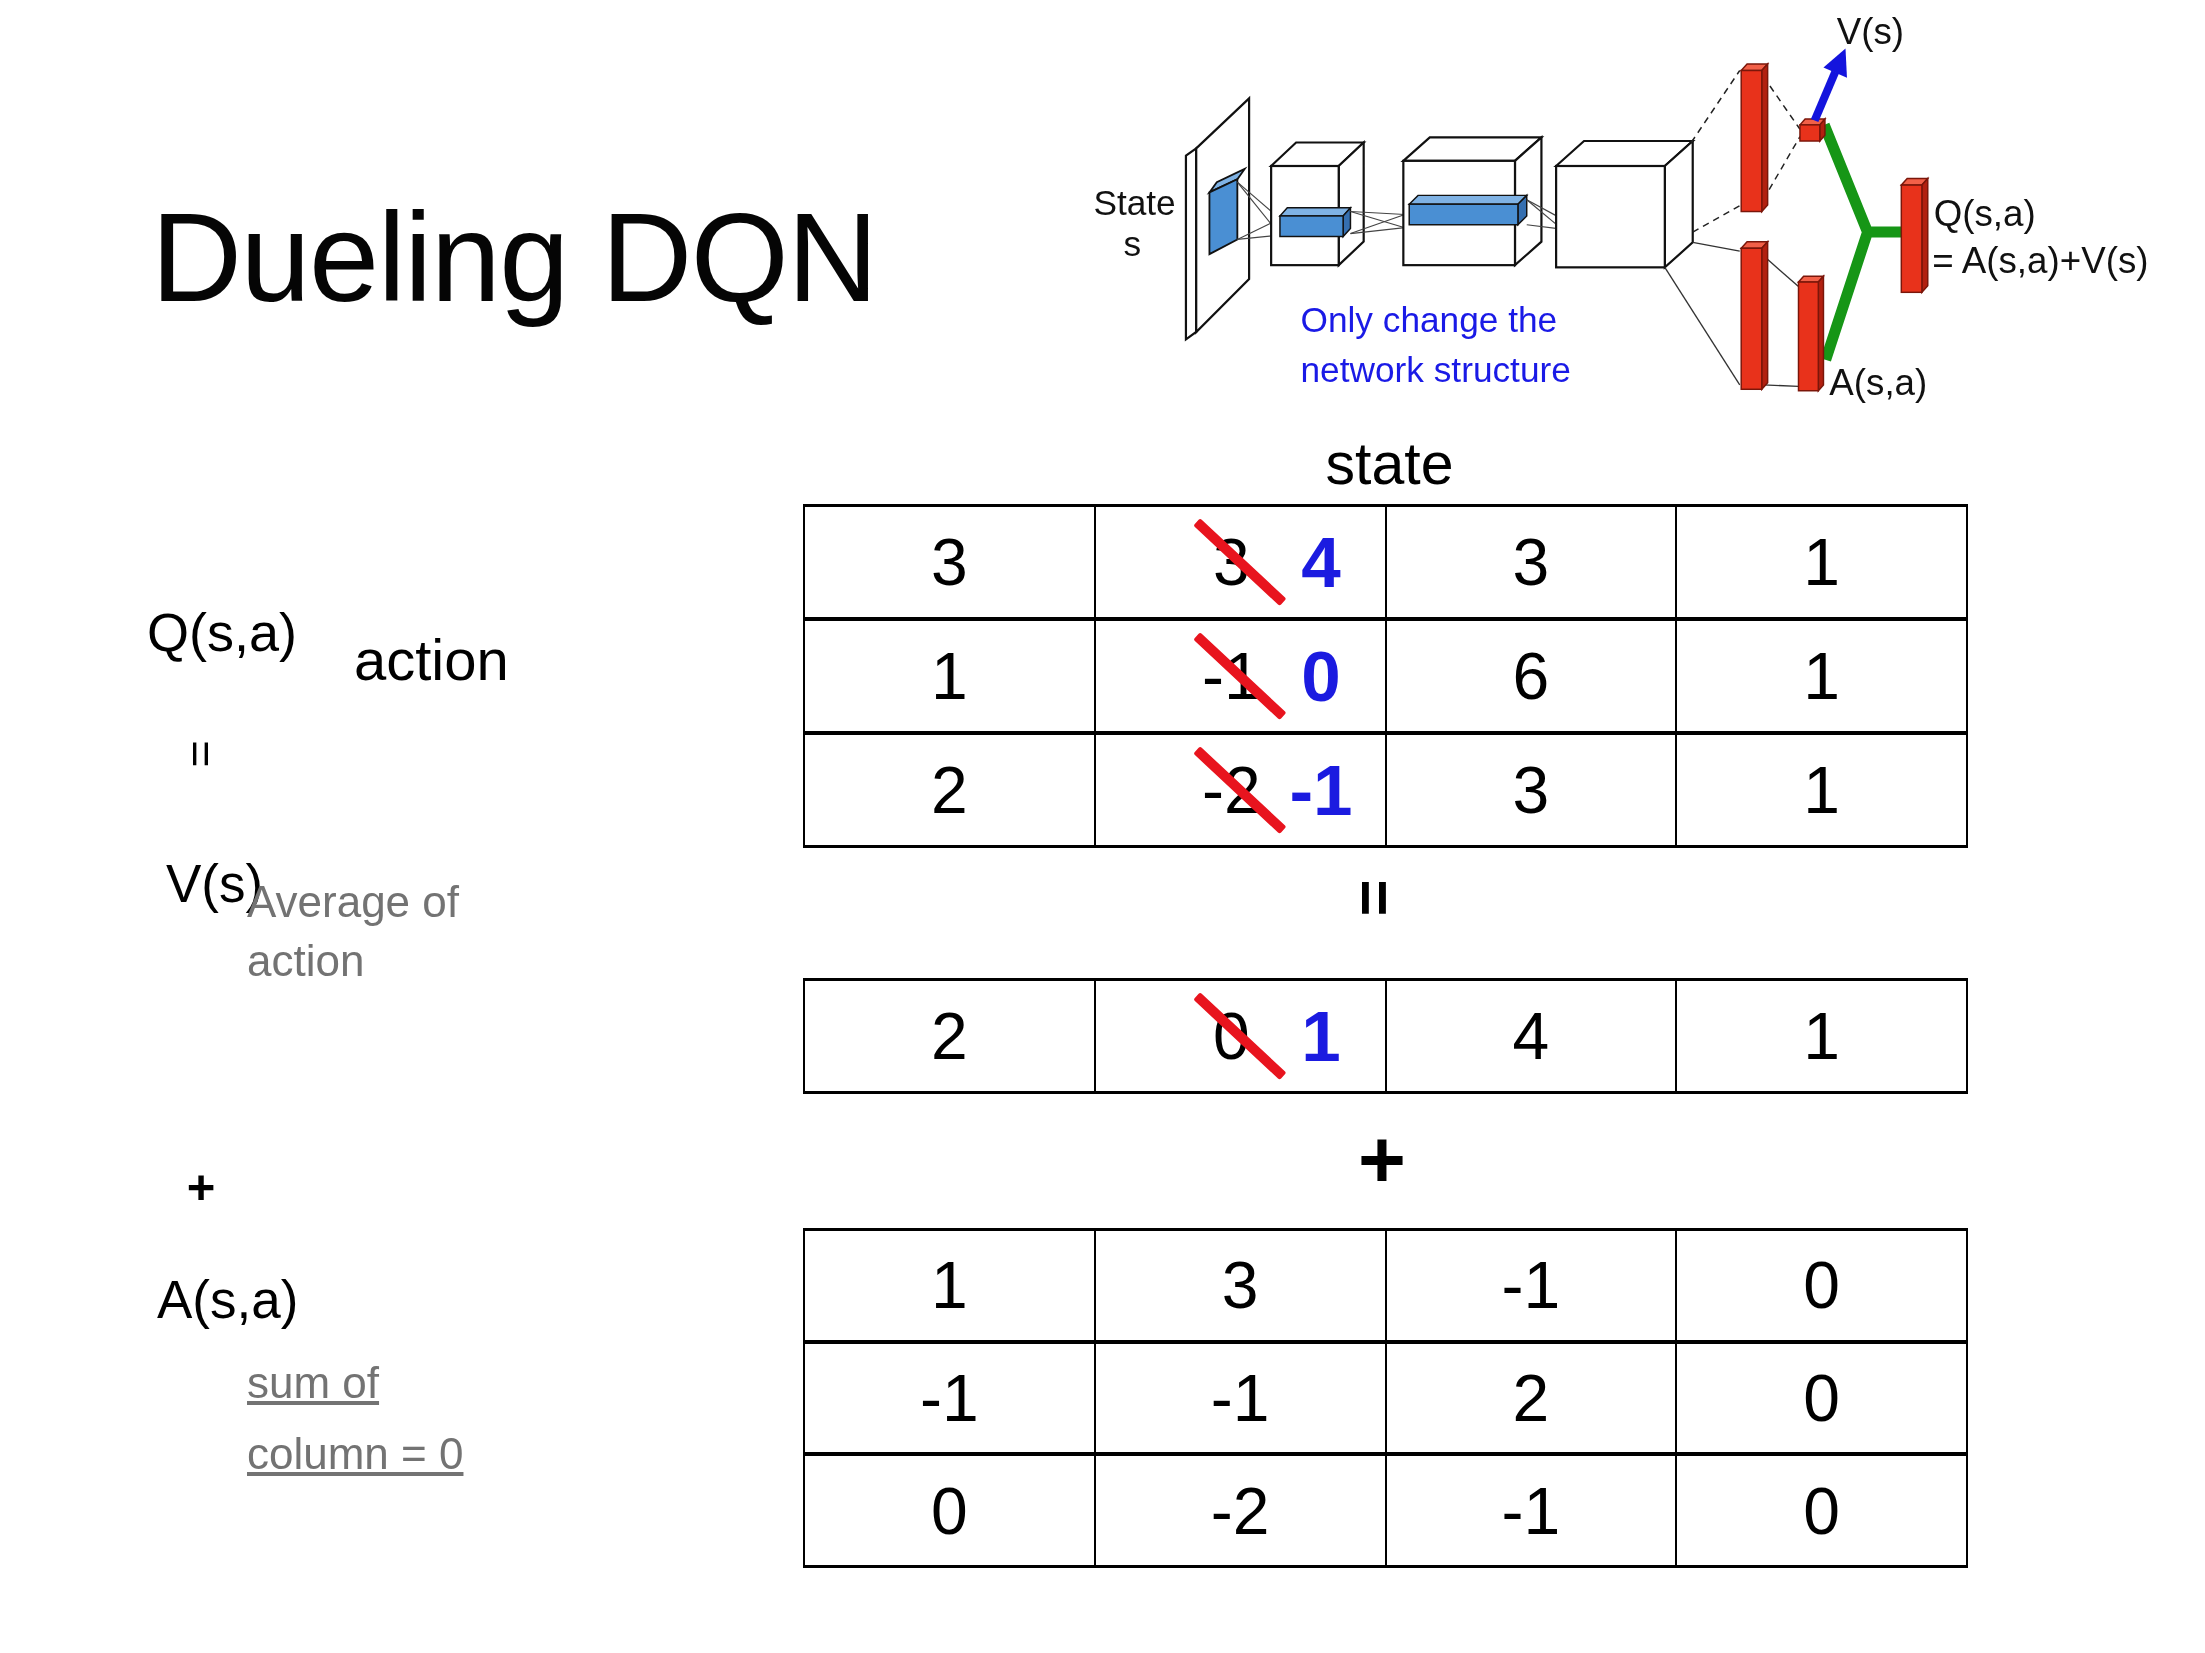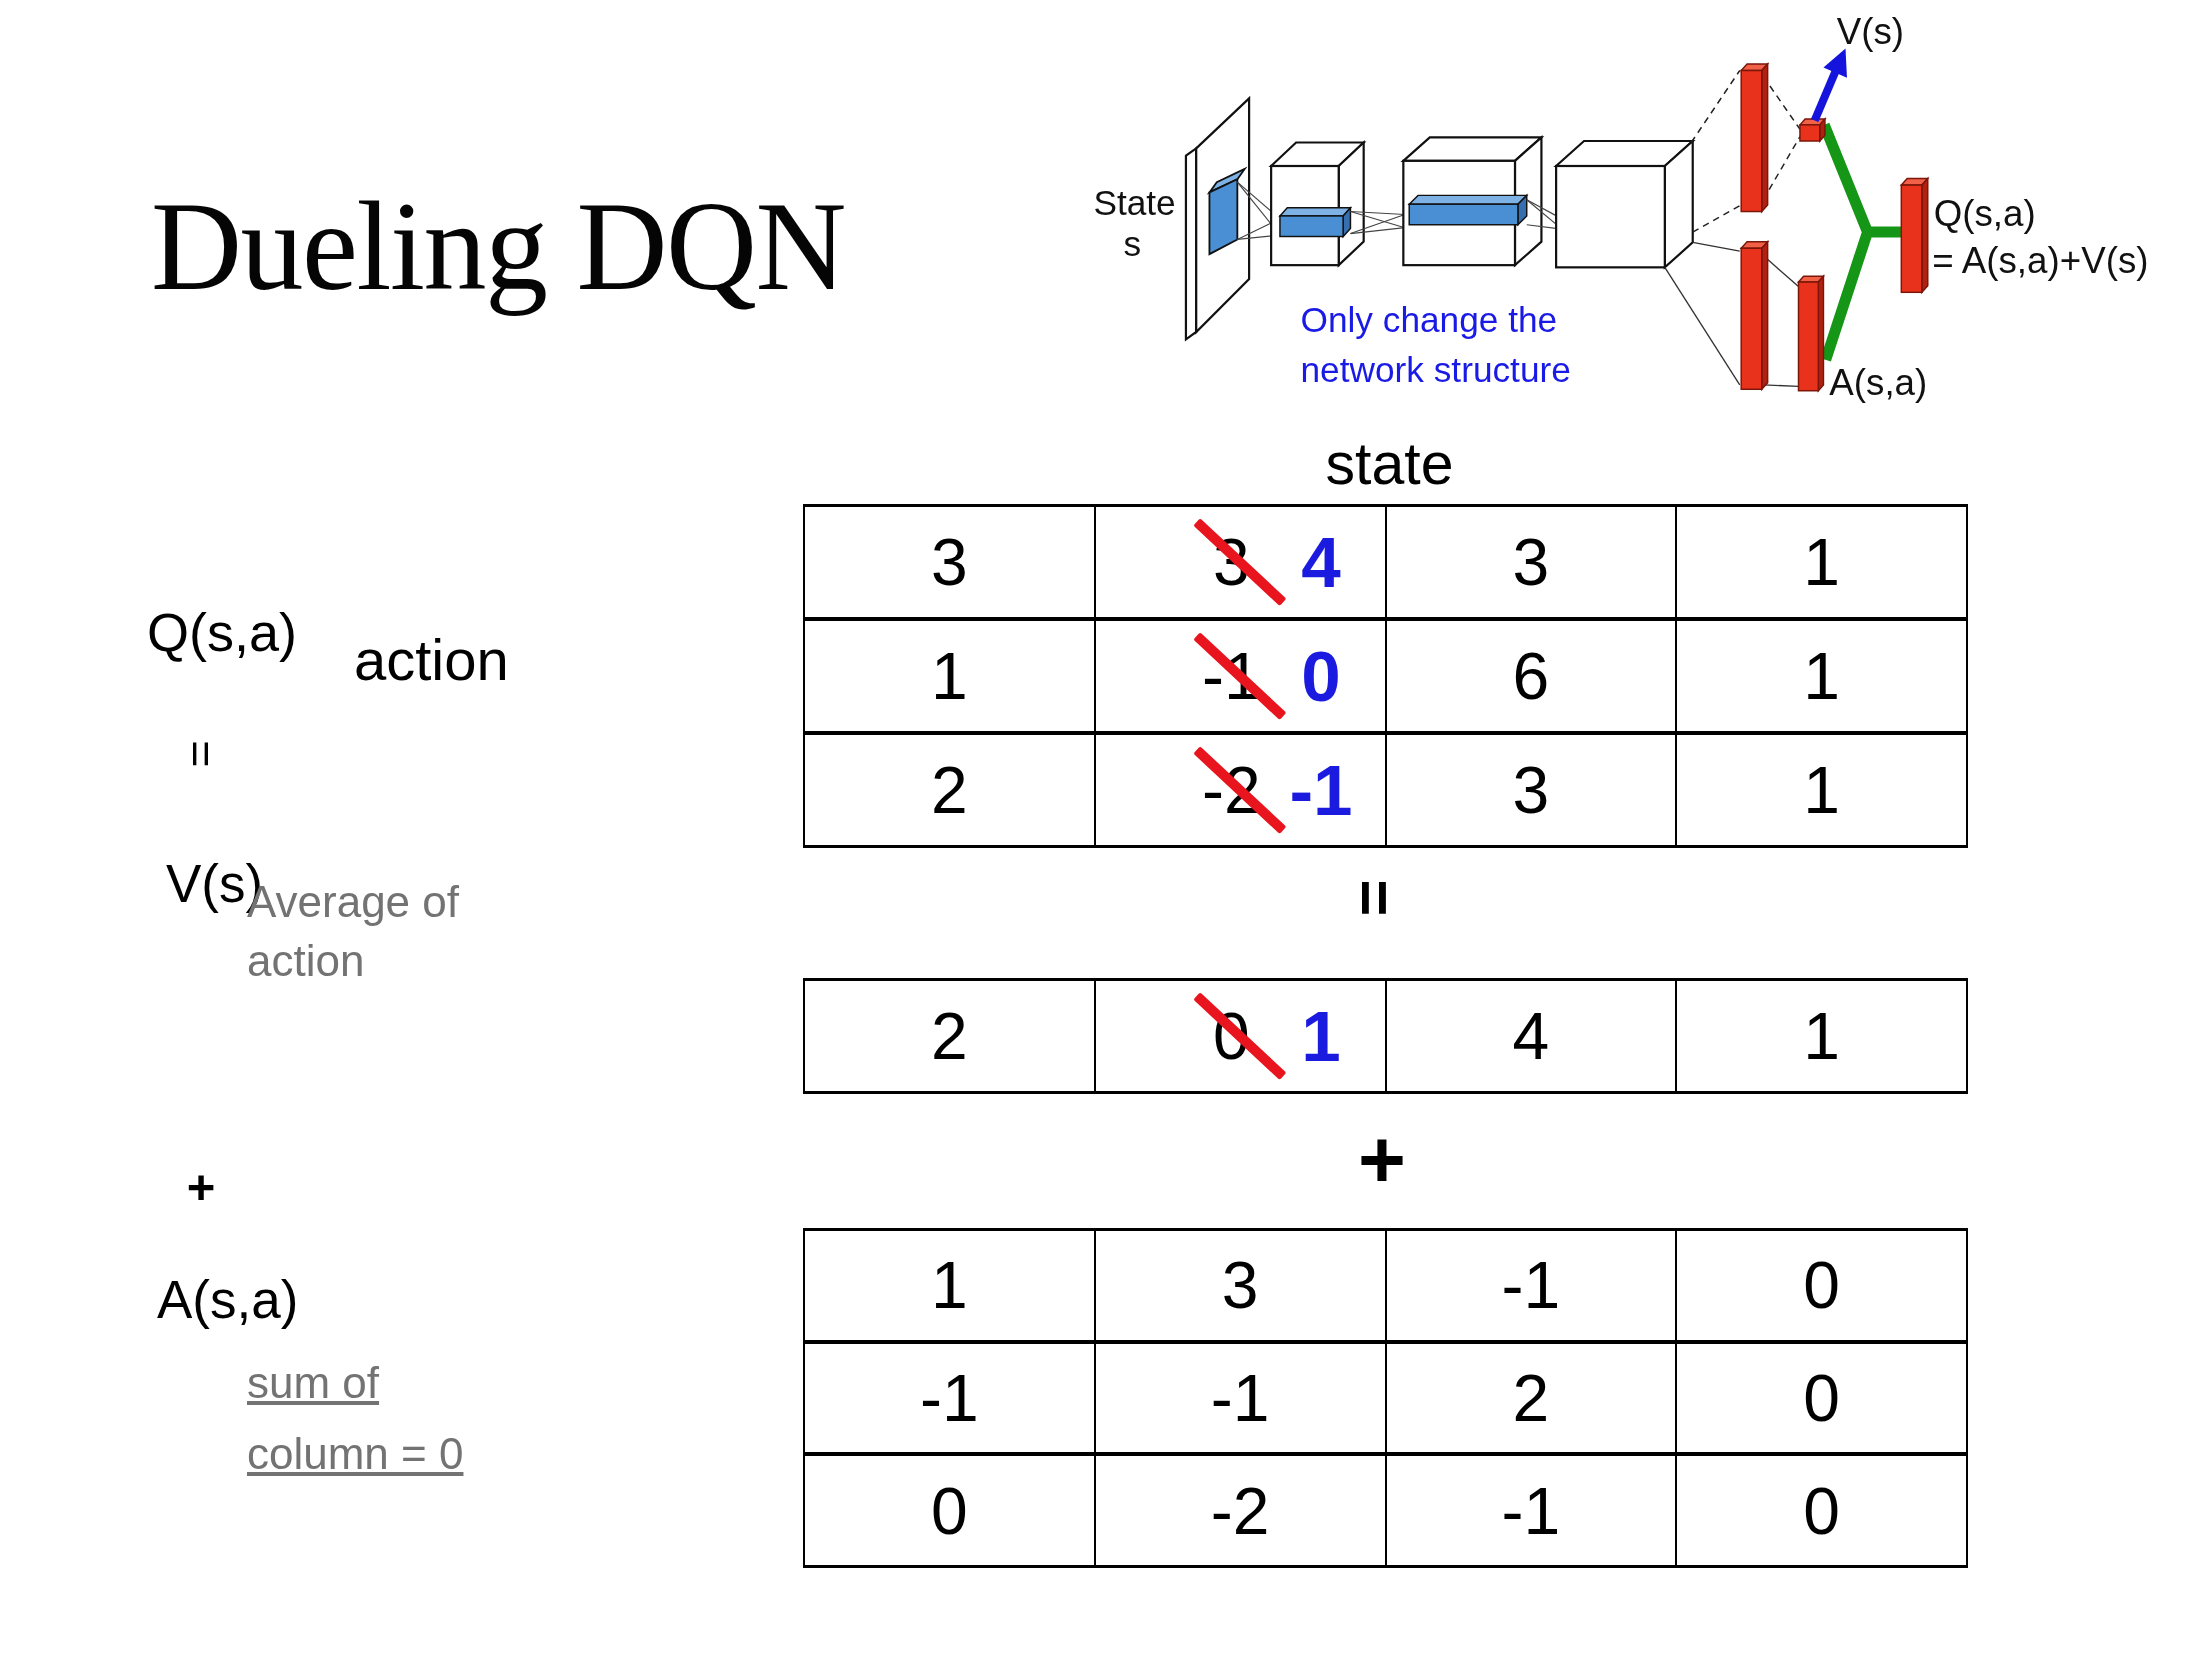--- a/index.html
+++ b/index.html
@@ -1,21 +1,21 @@
 <!DOCTYPE html>
 <html style="font-size:11.8px"><head>
 <meta charset="utf-8">
 <style>
   html,body{margin:0;padding:0;background:#fff;}
   .page{position:relative;width:2205px;height:1654px;background:#ffffff;overflow:hidden;
         font-family:"Liberation Sans", sans-serif;color:#000;}
   .abs{position:absolute;}
 
   
-  .title{left:151px;top:175px;font-size:126px;letter-spacing:-1.5px;color:#050505;white-space:nowrap;font-family:Liberation Serif, serif;}
+  .title{left:151px;top:185px;font-size:126px;letter-spacing:-1.5px;color:#050505;white-space:nowrap;}
 
   
   .lbl-q{left:147px;top:601px;font-size:54px;}
   .lbl-action{left:354px;top:626px;font-size:58px;}
   .lbl-v{left:166px;top:853px;font-size:53px;}
   .lbl-a{left:157px;top:1269px;font-size:53px;}
   .lbl-state{left:1294px;top:430px;width:191px;text-align:center;font-size:59px;}
   .note{color:#737373;}
   .note-avg{left:247px;top:872px;font-size:44px;line-height:59px;}
   .note-sum{left:247px;top:1347px;font-size:44px;line-height:71px;text-decoration:underline;}

